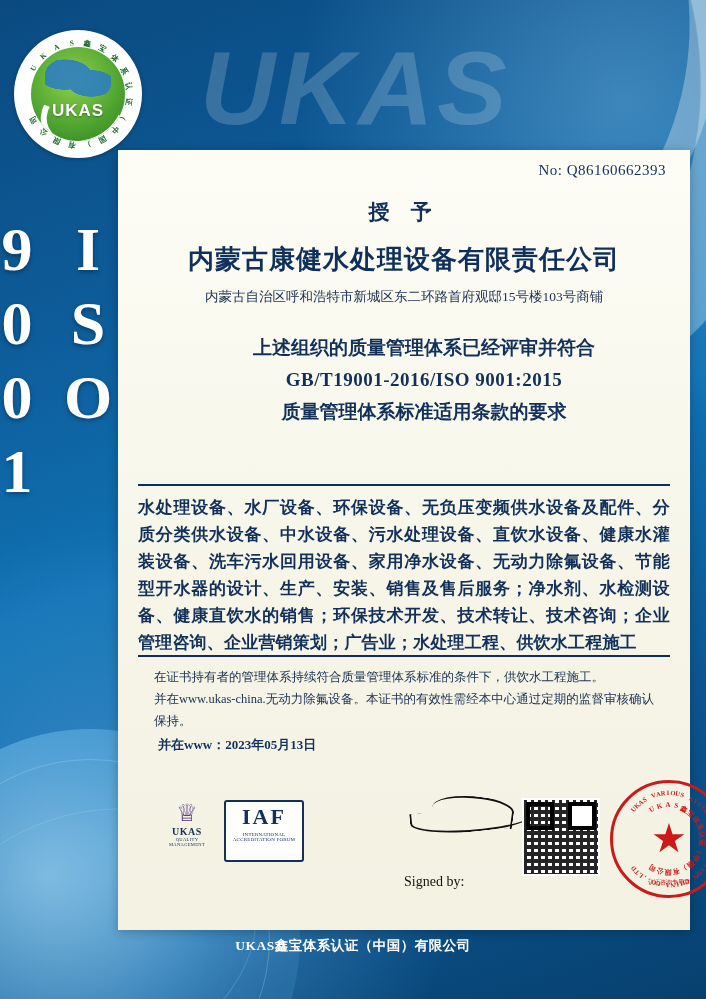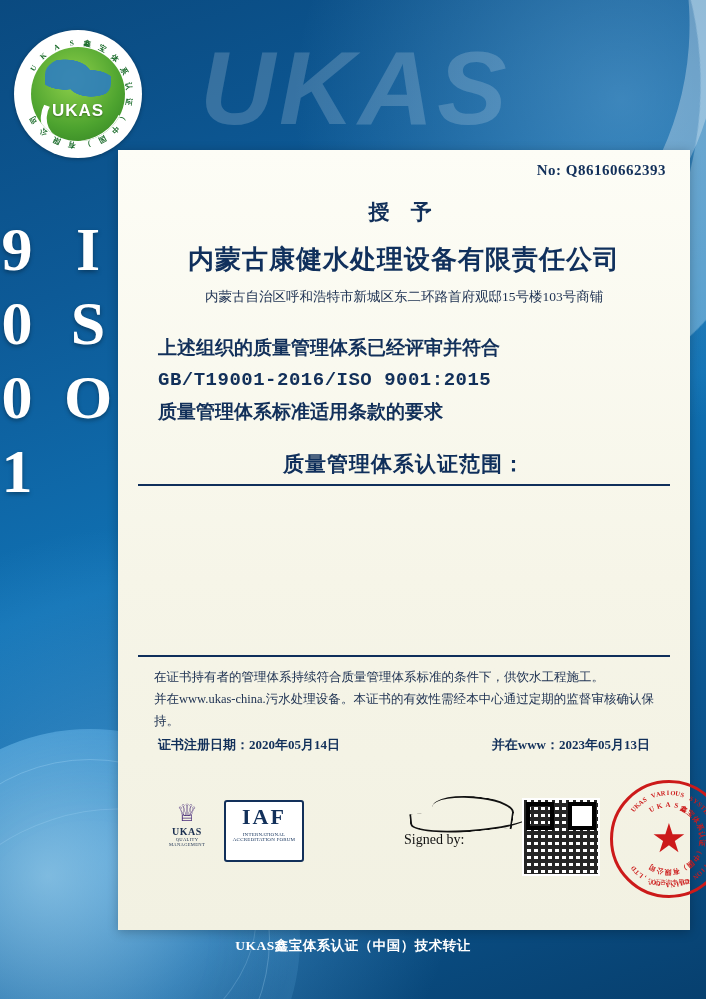--- a/index.html
+++ b/index.html
@@ -116,40 +116,40 @@
   }
 
   
   .panel{
     position:absolute;left:118px;top:150px;width:572px;height:780px;
     background:linear-gradient(180deg,#fdfdf6 0%, #f6f5e8 55%, #f2f1e2 100%);
     box-shadow:0 2px 10px rgba(0,0,0,0.25);
   }
   .no-line{
     position:absolute;right:24px;top:12px;
-    font-size:15px;color:#12305a;font-weight:bold;letter-spacing:0.5px;
+    font-size:15px;color:#12305a;font-weight:normal;letter-spacing:0.5px;
   }
   .grant{
     position:absolute;left:0;right:0;top:48px;text-align:center;
     font-size:21px;color:#12305a;font-weight:bold;letter-spacing:8px;
   }
   .company{
     position:absolute;left:0;right:0;top:92px;text-align:center;
     font-size:26px;color:#10305c;font-weight:bold;letter-spacing:1px;
   }
   .address{
     position:absolute;left:0;right:0;top:138px;text-align:center;
     font-size:13.5px;color:#1b2f50;
   }
   .statement{
-    position:absolute;left:0;right:0;top:182px;text-align:left;
+    position:absolute;left:0;right:0;top:182px;text-align:center;
     font-size:19px;color:#12305a;font-weight:bold;line-height:32px;margin-left:40px;
   }
   .statement .std{
-    font-family:Liberation Mono, monospace;letter-spacing:0.5px;
+    font-family:Liberation Serif, serif;letter-spacing:0.5px;
   }
   .scope-title{
     position:absolute;left:0;right:0;top:300px;text-align:center;
     font-size:21px;color:#0f2f5b;font-weight:bold;letter-spacing:1px;
   }
   .rule{
     position:absolute;left:20px;right:20px;top:334px;height:2px;background:#0f2f5b;
   }
   .scope-body{
     position:absolute;left:20px;right:20px;top:344px;
@@ -204,21 +204,21 @@
     content:"";position:absolute;left:6px;top:16px;width:118px;height:22px;
     border-bottom:2px solid #111;border-left:2px solid #111;
     border-radius:0 0 40% 60%;transform:rotate(-6deg);
   }
   .sign .scribble:after{
     content:"";position:absolute;left:28px;top:4px;width:80px;height:26px;
     border-top:2px solid #111;border-right:2px solid #111;
     border-radius:60% 40% 0 0;transform:rotate(8deg);
   }
   .sign .label{
-    font-size:14px;color:#111;font-family:"Liberation Serif", serif;
+    font-size:14px;color:#111;font-family:"Liberation Serif", serif;margin-top:42px;
   }
   
   .qr{
     position:absolute;left:404px;top:648px;width:74px;height:74px;background:#fff;
     padding:2px;
   }
   .qr i{display:block;width:100%;height:100%;
     background-image:
       linear-gradient(90deg,#000 50%,transparent 50%),
       linear-gradient(0deg,#000 50%,transparent 50%);
@@ -310,33 +310,30 @@
     <div class="grant">授 予</div>
     <div class="company">内蒙古康健水处理设备有限责任公司</div>
     <div class="address">内蒙古自治区呼和浩特市新城区东二环路首府观邸15号楼103号商铺</div>
 
     <div class="statement">
       <div>上述组织的质量管理体系已经评审并符合</div>
       <div class="std">GB/T19001-2016/ISO 9001:2015</div>
       <div>质量管理体系标准适用条款的要求</div>
     </div>
 
-    <div class="scope-title">质量管理体系认证范围：</div>
     <div class="rule"></div>
+    <div class="scope-body">水处理设备、水厂设备、环保设备、无负压变频供水设备及配件、分质分类供水设备、中水设备、污水处理设备、直饮水设备、健康水灌装设备、洗车污水回用设备、家用净水设备、无动力除氟设备、节能型开水器的设计、生产、安装、销售及售后服务；净水剂、水检测设备、健康直饮水的销售；环保技术开发、技术转让、技术咨询；企业管理咨询、企业营销策划；广告业；水处理工程、供饮水工程施工</div>
     <div class="rule2"></div>
 
     <div class="note">
       <div>在证书持有者的管理体系持续符合质量管理体系标准的条件下，供饮水工程施工。</div>
-      <div>并在www.ukas-china.污水处理设备。本证书的有效性需经本中心通过定期的监督审核确认保持。</div>
+      <div>并在www.ukas-china.无动力除氟设备。本证书的有效性需经本中心通过定期的监督审核确认保持。</div>
     </div>
 
     <div class="dates">
-      <div>
-        <span>证书注册日期：</span><span>2020年05月14日</span>
-      </div>
       <div>
         <span>并在www：</span><span>2023年05月13日</span>
       </div>
     </div>
 
     <div class="marks">
       <div class="mark mark-ukas">
         <div class="crown">♕</div>
         <div class="lbl">UKAS</div>
         <div class="sub">QUALITY MANAGEMENT</div>
@@ -417,15 +414,15 @@
           <span style="transform: rotate(153.529deg) translate(-50%, -38px); position: absolute; left: 50%; top: 50%; font-size: 7px; color: rgb(204, 26, 26); transform-origin: 0px 0px;">）</span>
           <span style="transform: rotate(167.647deg) translate(-50%, -38px); position: absolute; left: 50%; top: 50%; font-size: 7px; color: rgb(204, 26, 26); transform-origin: 0px 0px;">有</span>
           <span style="transform: rotate(181.765deg) translate(-50%, -38px); position: absolute; left: 50%; top: 50%; font-size: 7px; color: rgb(204, 26, 26); transform-origin: 0px 0px;">限</span>
           <span style="transform: rotate(195.882deg) translate(-50%, -38px); position: absolute; left: 50%; top: 50%; font-size: 7px; color: rgb(204, 26, 26); transform-origin: 0px 0px;">公</span>
           <span style="transform: rotate(210deg) translate(-50%, -38px); position: absolute; left: 50%; top: 50%; font-size: 7px; color: rgb(204, 26, 26); transform-origin: 0px 0px;">司</span>
         </div>
       </div>
 
   </div>
 
-  <div class="footer-company">UKAS鑫宝体系认证（中国）技术转让</div>
+  <div class="footer-company">UKAS鑫宝体系认证（中国）有限公司</div>
 
 </div>
 
 </body></html>

